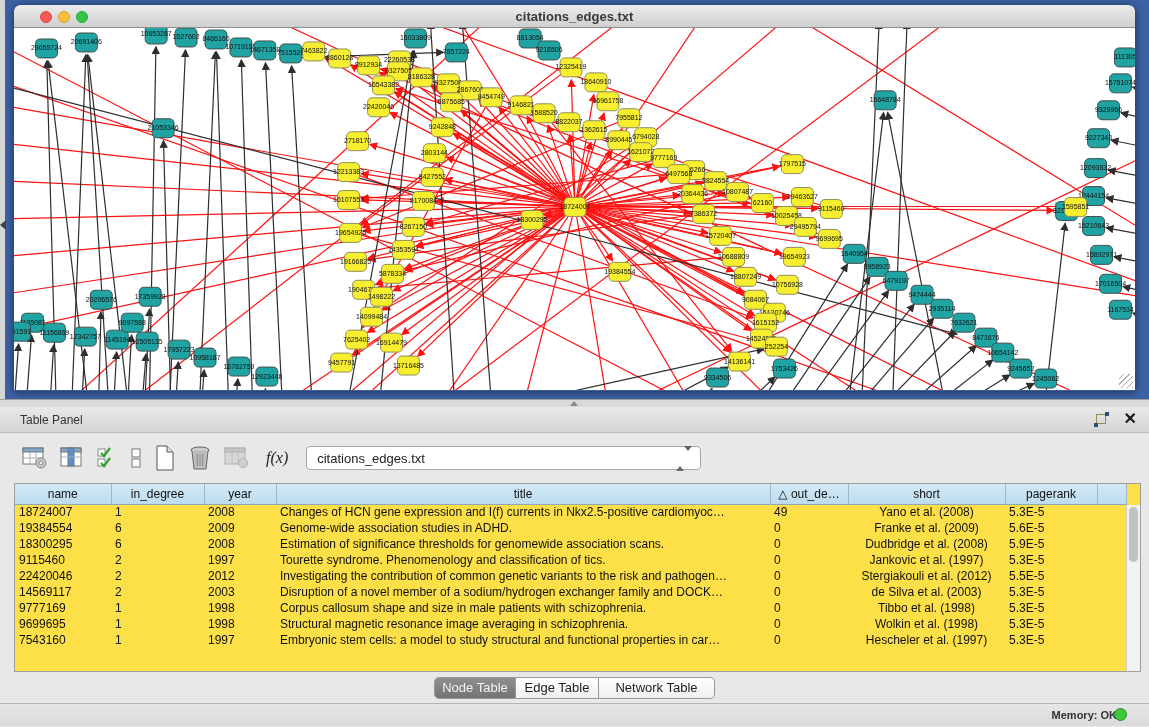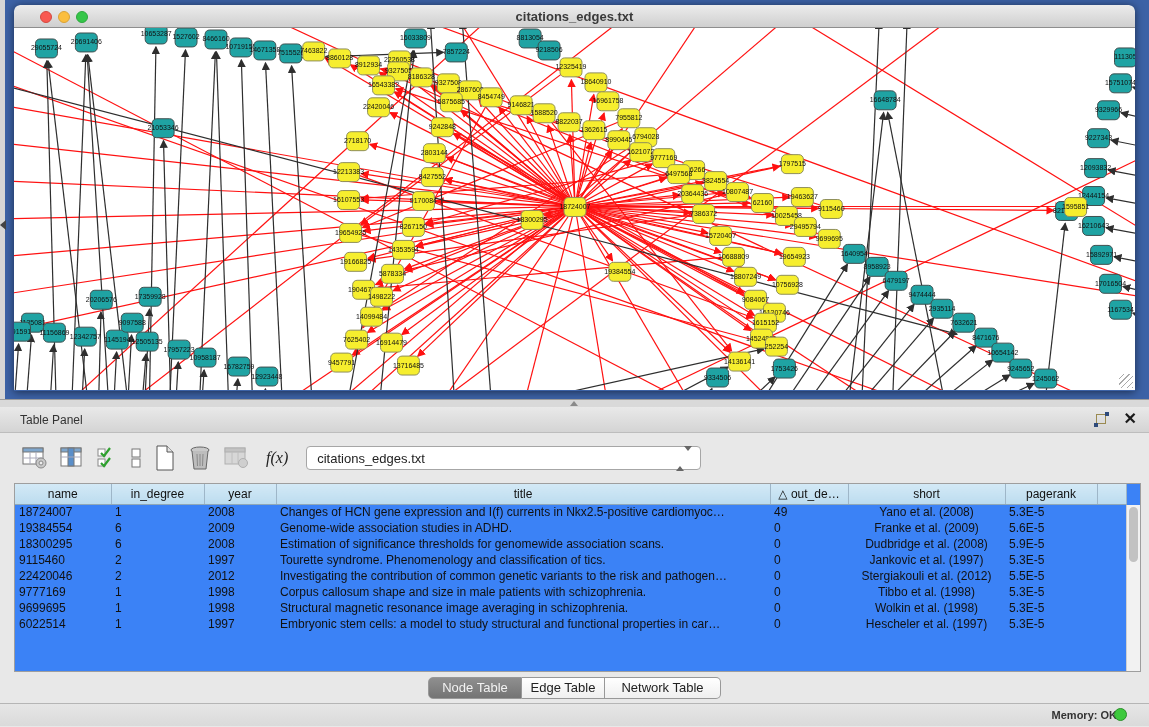--- a/index.html
+++ b/index.html
@@ -48,35 +48,35 @@
   .dropdown { position:relative; margin-left:18px; width:395px; height:24px; background:#FFF;
     border:1px solid #A6A6A6; border-radius:4px; font-size:13px; color:#222;
     display:flex; align-items:center; padding-left:10px; cursor:pointer; }
   .stepper { position:absolute; right:8px; top:4px; }
   .stepper .up { width:0;height:0;border-left:4px solid transparent;border-right:4px solid transparent;
     border-bottom:5px solid #666; margin-bottom:3px; }
   .stepper .down { width:0;height:0;border-left:4px solid transparent;border-right:4px solid transparent;
     border-top:5px solid #666; }
 
   .table-wrap { position:relative; margin-left:14px; width:1127px; height:189px;
-    background:#3b82f6; border:1px solid #9E9E9E; }
+    background:#fde047; border:1px solid #9E9E9E; }
   table.grid { border-collapse:collapse; table-layout:fixed; font-size:12px; color:#111; }
   table.grid th { height:20px; background:linear-gradient(#D3E9F6,#BCDCEF);
     border-right:1px solid #9EB6C8; border-bottom:1px solid #8FA8B8;
     font-weight:normal; font-size:12px; color:#111; text-align:center; overflow:hidden; white-space:nowrap; }
   table.grid td { height:16px; padding:0 4px; overflow:hidden; white-space:nowrap; text-overflow:ellipsis; }
   td.center { text-align:center; }
   .vscroll { position:absolute; right:0; top:21px; bottom:0; width:14px; background:#F2F2F2; border-left:1px solid #D0D0D0; }
   .vthumb { position:absolute; left:2px; top:2px; width:9px; height:55px; background:#C2C2C2; border-radius:5px; }
 
   .tabs-row { width:1149px; height:31px; display:flex; align-items:center; justify-content:center; background:#E8E8E8; }
   .seg { height:22px; font-size:13px; display:flex; align-items:center; justify-content:center;
     border:1px solid #989898; background:linear-gradient(#FFFFFF,#EFEFEF); color:#222; cursor:pointer; }
   .seg.sel { background:linear-gradient(#8F8F8F,#747474); color:#F2F2F2; }
-  .seg.l { border-radius:5px 0 0 5px; width:94px; }
+  .seg.l { border-radius:5px 0 0 5px; width:82px; }
   .seg.m { width:83px; border-left:none; }
   .seg.r { border-radius:0 5px 5px 0; width:116px; border-left:none; }
 
   .statusbar { position:relative; width:1149px; height:23px; background:linear-gradient(#E6E6E6,#DADADA);
     border-top:1px solid #B5B5B5; }
   .statusbar .mem { position:absolute; right:32px; top:5px; font-size:11px; color:#333;font-weight:bold; }
   .statusbar .dot { position:absolute; right:22px; top:4px; width:13px; height:13px;
     border-radius:50%; background:#3DC93D; border:1px solid #2A8F2A; }
 
   
@@ -919,41 +919,51 @@
           <td style="width: 96px;">22420046</td>
           <td style="width: 93px;">2</td>
           <td style="width: 72px;">2012</td>
           <td style="width: 494px;">Investigating the contribution of common genetic variants to the risk and pathogen…</td>
           <td style="width: 78px;">0</td>
           <td class="center" style="width: 157px;">Stergiakouli et al. (2012)</td>
           <td style="width: 92px;">5.5E-5</td>
           <td></td>
         </tr>
         <tr>
+          <td style="width: 96px;">14569117</td>
+          <td style="width: 93px;">2</td>
+          <td style="width: 72px;">2003</td>
+          <td style="width: 494px;">Disruption of a novel member of a sodium/hydrogen exchanger family and DOCK…</td>
+          <td style="width: 78px;">0</td>
+          <td class="center" style="width: 157px;">de Silva et al. (2003)</td>
+          <td style="width: 92px;">5.3E-5</td>
+          <td></td>
+        </tr>
+        <tr>
           <td style="width: 96px;">9777169</td>
           <td style="width: 93px;">1</td>
           <td style="width: 72px;">1998</td>
           <td style="width: 494px;">Corpus callosum shape and size in male patients with schizophrenia.</td>
           <td style="width: 78px;">0</td>
           <td class="center" style="width: 157px;">Tibbo et al. (1998)</td>
           <td style="width: 92px;">5.3E-5</td>
           <td></td>
         </tr>
         <tr>
           <td style="width: 96px;">9699695</td>
           <td style="width: 93px;">1</td>
           <td style="width: 72px;">1998</td>
           <td style="width: 494px;">Structural magnetic resonance image averaging in schizophrenia.</td>
           <td style="width: 78px;">0</td>
           <td class="center" style="width: 157px;">Wolkin et al. (1998)</td>
           <td style="width: 92px;">5.3E-5</td>
           <td></td>
         </tr>
         <tr>
-          <td style="width: 96px;">6022514</td>
+          <td style="width: 96px;">7543160</td>
           <td style="width: 93px;">1</td>
           <td style="width: 72px;">1997</td>
           <td style="width: 494px;">Embryonic stem cells: a model to study structural and functional properties in car…</td>
           <td style="width: 78px;">0</td>
           <td class="center" style="width: 157px; margin-top: 48px;">Hescheler et al. (1997)</td>
           <td style="width: 92px;">5.3E-5</td>
           <td></td>
         </tr>
       </tbody>
   </table>

